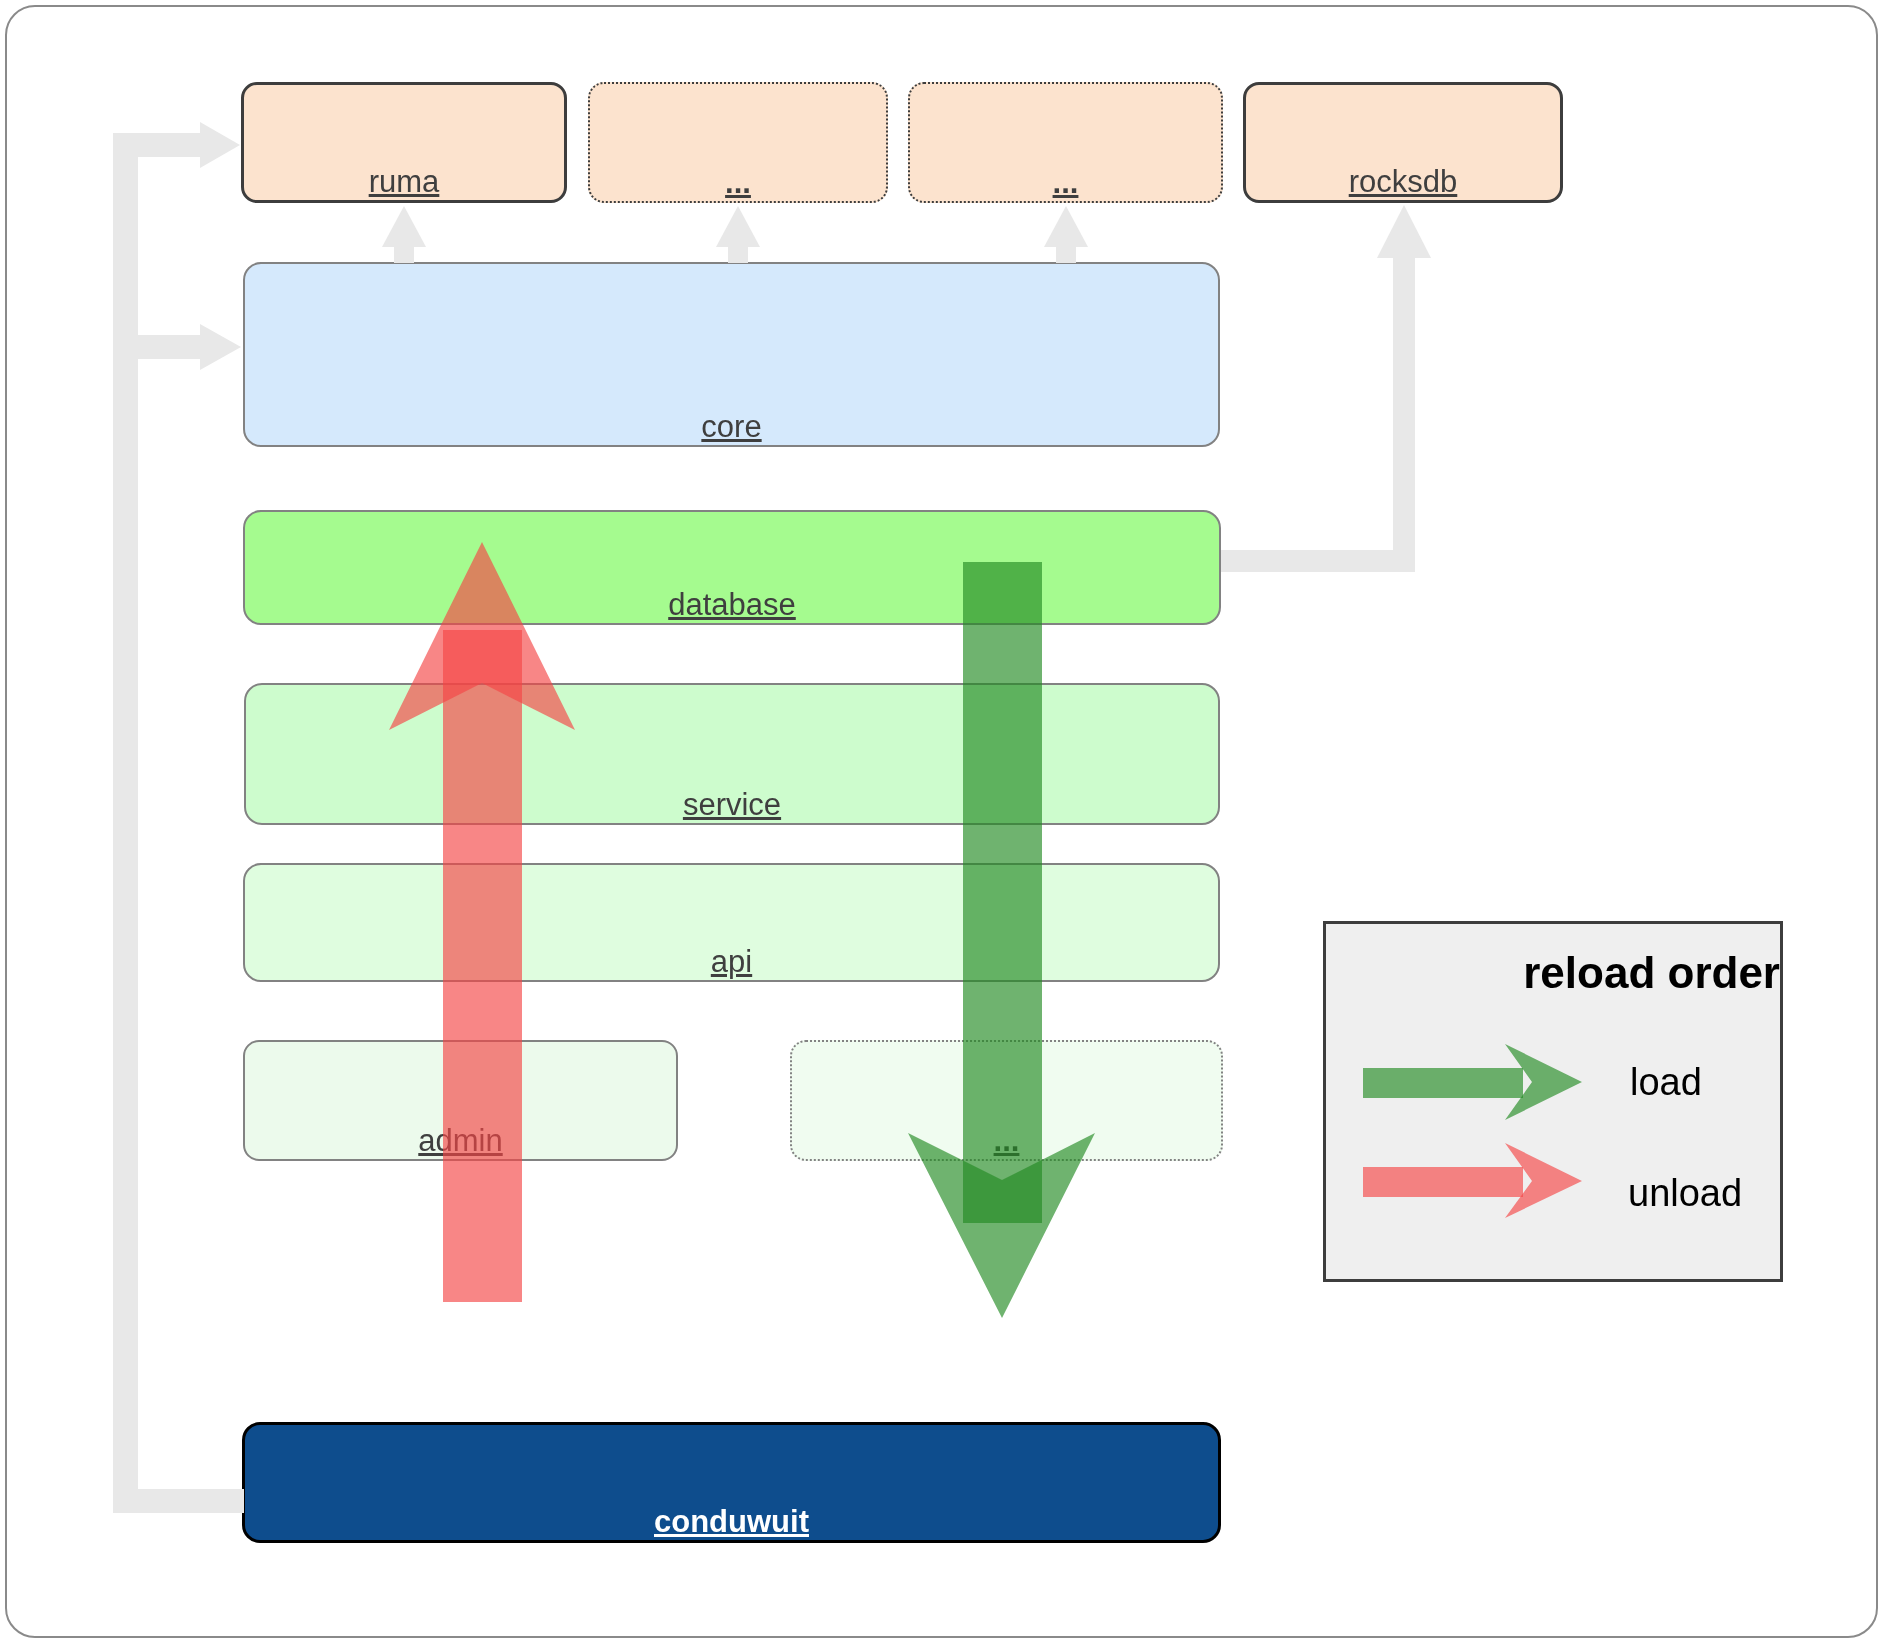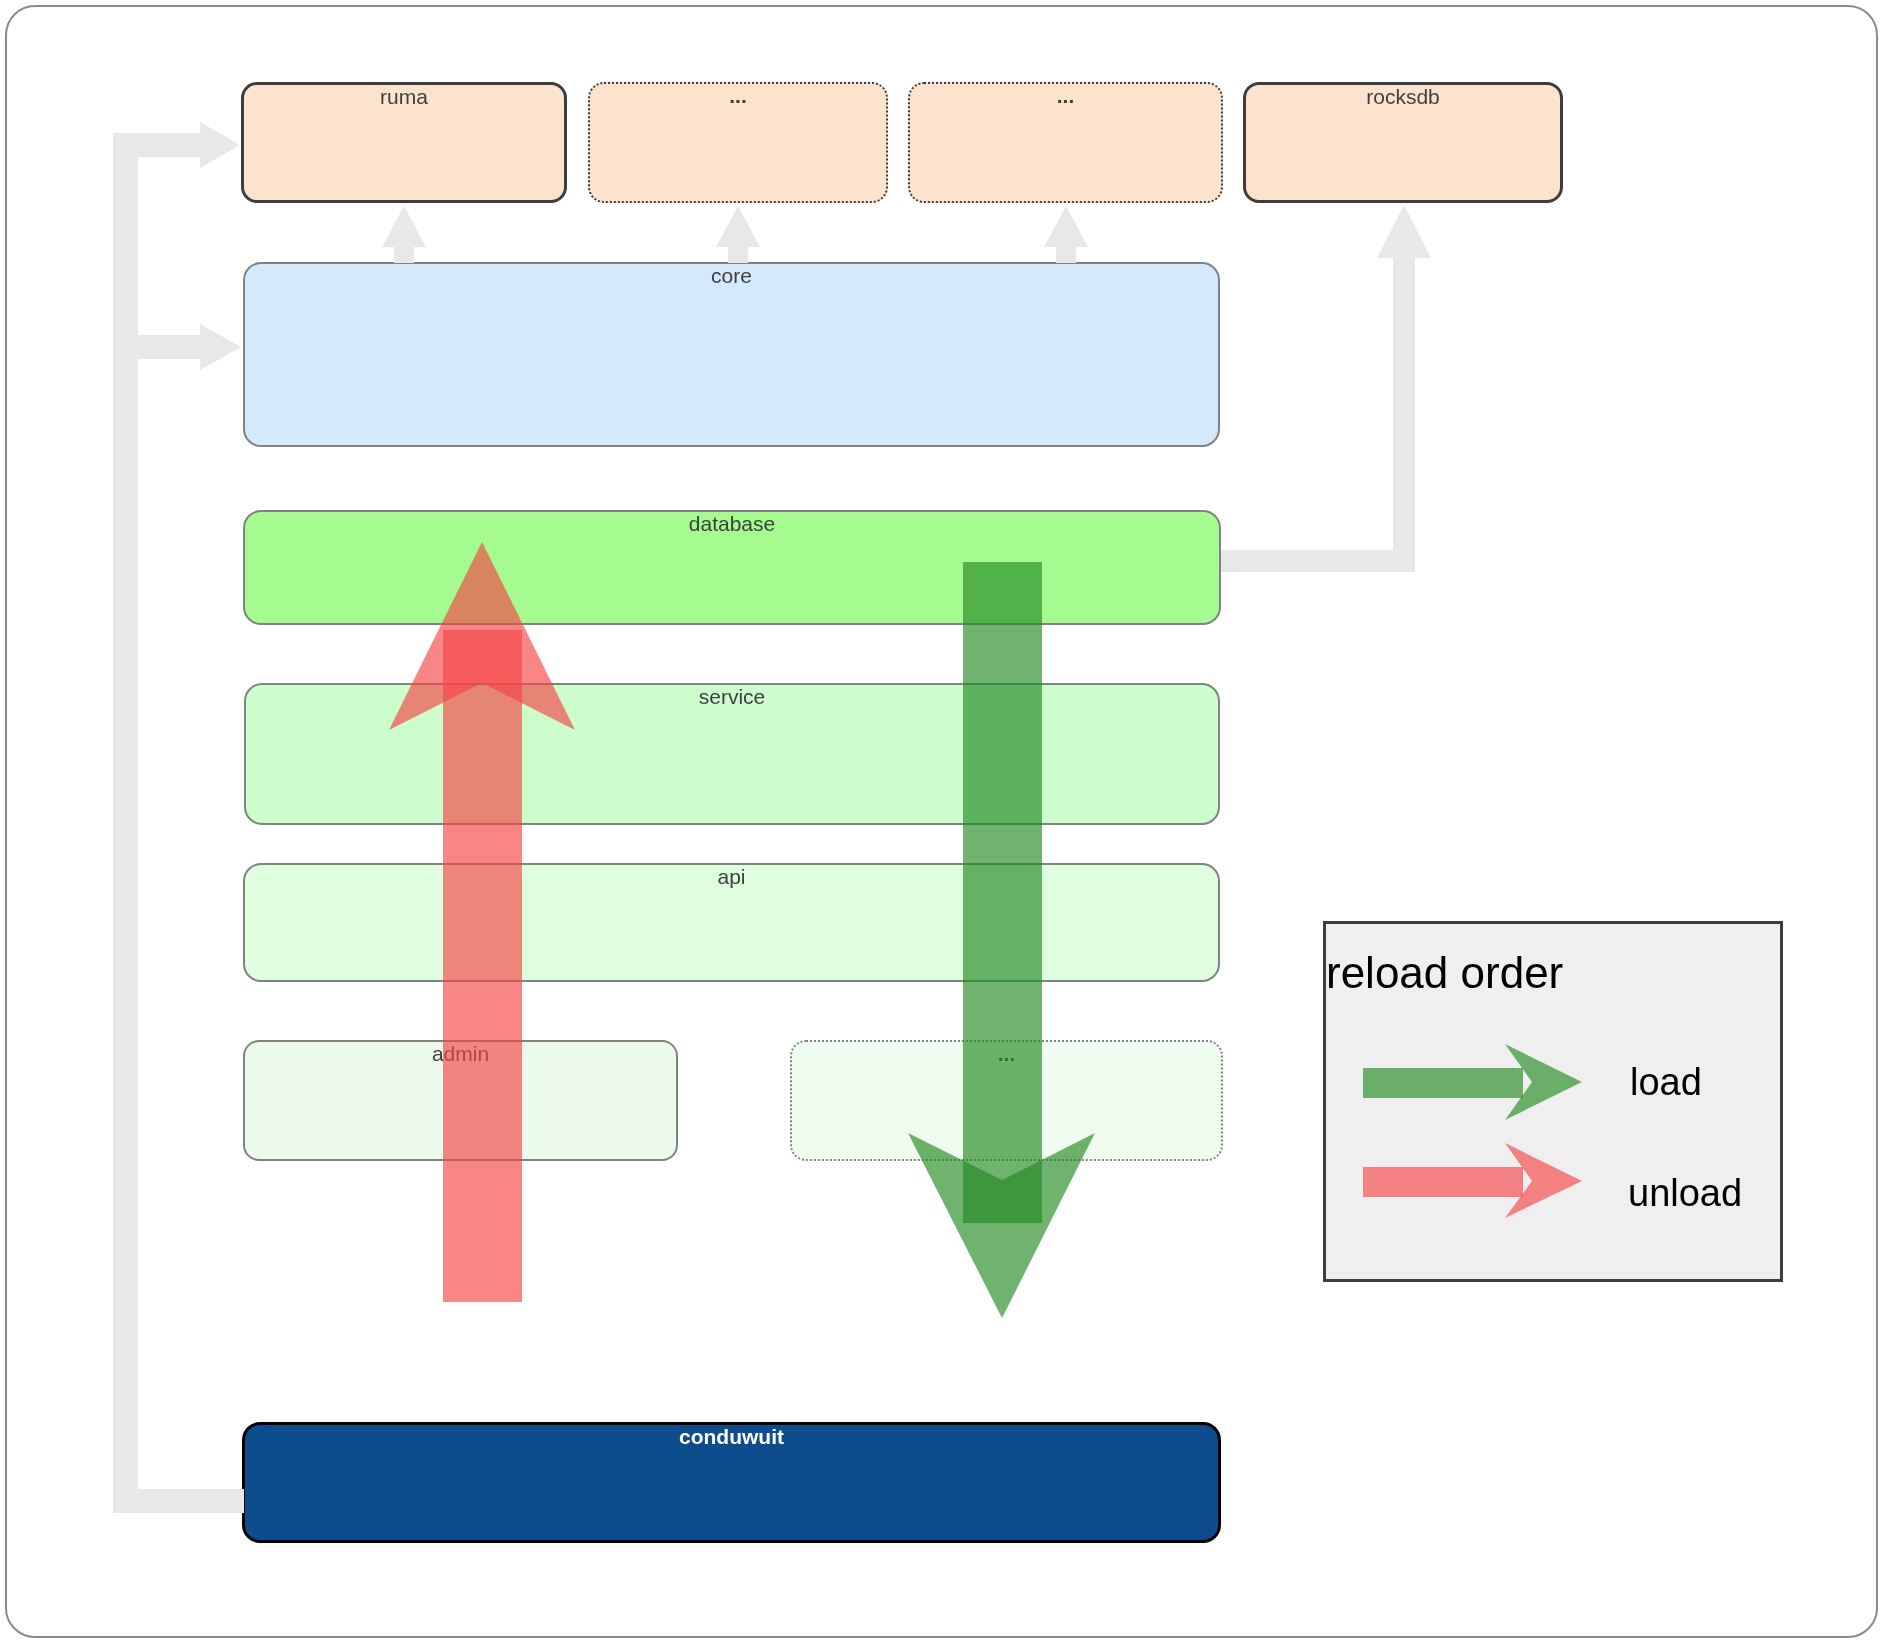--- a/index.html
+++ b/index.html
@@ -6,23 +6,24 @@
   #canvas{
     position:relative;width:1883px;height:1643px;overflow:hidden;
     font-family:"Liberation Sans",sans-serif;background:#fff;
   }
   .frame{
     position:absolute;left:5px;top:5px;right:5px;bottom:5px;
     border:2px solid #8a8a8a;border-radius:30px;
   }
   .node{
     position:absolute;box-sizing:border-box;
-    display:flex;align-items:flex-start;justify-content:center;
-    font-size:21px;font-weight:500;color:var(--label_color);
+    display:flex;align-items:flex-end;justify-content:center;
+    font-size:31px;font-weight:500;color:var(--label_color);
     z-index:1;
+    text-decoration:underline;
   }
   
   .n-ruma   {left:241px;top:82px;width:326px;height:121px;background:var(--peach_fill);border:3px solid var(--border_dark);border-radius:16px;}
   .n-dots1  {left:588px;top:82px;width:300px;height:121px;background:var(--peach_fill);border:2px dotted var(--border_dark);border-radius:16px;font-weight:700;}
   .n-dots2  {left:908px;top:82px;width:315px;height:121px;background:var(--peach_fill);border:2px dotted var(--border_dark);border-radius:16px;font-weight:700;}
   .n-rocksdb{left:1243px;top:82px;width:320px;height:121px;background:var(--peach_fill);border:3px solid var(--border_dark);border-radius:16px;}
   
   .n-core    {left:243px;top:262px;width:977px;height:185px;background:var(--core_fill);border:2px solid var(--border_gray);border-radius:18px;}
   .n-database{left:243px;top:502px;width:978px;height:115px;background:var(--database_fill);border:2px solid var(--border_gray);border-radius:18px;margin-top:8px;}
   .n-service {left:244px;top:683px;width:976px;height:142px;background:var(--service_fill);border:2px solid var(--border_gray);border-radius:18px;}
@@ -31,22 +32,22 @@
   .n-dots3   {left:790px;top:1040px;width:433px;height:121px;background:var(--ellipsis_fill);border:2px dotted var(--border_gray);border-radius:16px;font-weight:700;}
   .n-router  {left:243px;top:1221px;width:978px;height:121px;background:var(--router_fill);border:2px solid var(--border_gray);border-radius:16px;}
   .n-conduwuit{left:242px;top:1422px;width:979px;height:121px;background:var(--conduwuit_fill);border:3px solid #000;border-radius:18px;
                color:var(--conduwuit_text);font-weight:600;}
   
   .legend{
     position:absolute;left:1323px;top:921px;width:460px;height:361px;box-sizing:border-box;
     background:var(--legend_fill);border:3px solid var(--border_dark);z-index:1;
   }
   .legend-title{
-    position:absolute;left:0;top:24px;width:100%;text-align:left;
-    font-size:44px;color:#000;font-weight:400;
+    position:absolute;left:0;top:24px;width:100%;text-align:right;
+    font-size:44px;color:#000;font-weight:700;
   }
   .legend-label{
     position:absolute;font-size:38px;color:#000;font-weight:400;text-align:right;
   } 
   .ll-load{left:304px;top:137px;}
   .ll-unload{left:302px;top:248px;}
   
   svg.overlay{position:absolute;left:0;top:0;z-index:5;pointer-events:none;}
   .conn{fill:var(--connector_gray);}
   .arr-green{fill:var(--arrow_green);fill-opacity:0.65;}

